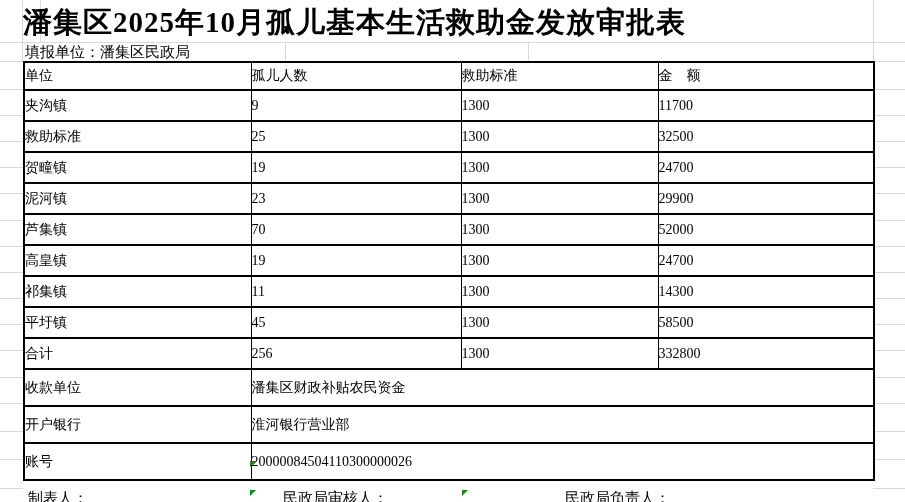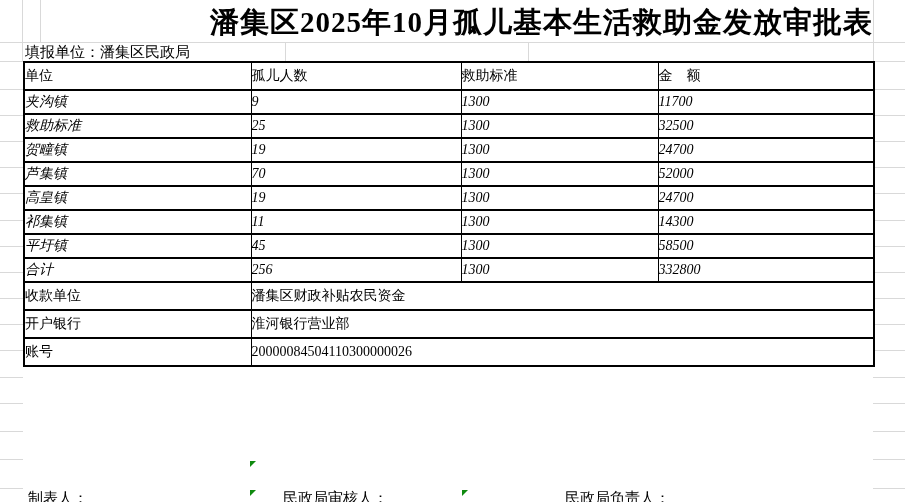--- a/index.html
+++ b/index.html
@@ -6,21 +6,21 @@
   body{
     width:905px;height:502px;overflow:hidden;position:relative;
     background:#ffffff;
     font-family:"Liberation Serif","DejaVu Serif",serif;
     color:#000;
   }
   .page{position:absolute;inset:0;}
   .gridline{position:absolute;background:#d9d9d9;}
   .title{
     position:absolute;left:23px;top:2px;width:850px;height:40px;
-    line-height:40px;text-align:right;
+    line-height:40px;text-align:left;
     font-size:29px;font-weight:bold;letter-spacing:1px;
     white-space:nowrap;
   }
   .report-unit{
     position:absolute;left:25px;top:43px;height:18px;line-height:18px;
     font-size:15px;white-space:nowrap;
   }
   table.grid{
     position:absolute;left:23px;top:61px;width:850px;
     border-collapse:collapse;table-layout:fixed;
@@ -29,22 +29,22 @@
     font-size:14px;
   }
   table.grid th,table.grid td{
     border-left:1px solid #000;border-right:1px solid #000;
     border-top:2px solid #000;border-bottom:2px solid #000;
     text-align:left;vertical-align:middle;
     padding:0;font-weight:normal;
     overflow:hidden;white-space:nowrap;
   }
   thead tr{height:28px;}
-  tbody#rows-body tr{height:24px;font-style:italic;}
-  tbody#footer-body tr{height:28px;padding-left:18px;}
+  tbody#rows-body tr{height:31px;}
+  tbody#footer-body tr{height:37px;padding-left:18px;}
   .sig{
     position:absolute;left:0;top:489px;width:905px;height:20px;
     font-size:15px;white-space:nowrap;
   }
   .sig span{position:absolute;top:0;}
   .sig .s0{left:28px;}
   .sig .s1{left:283px;}
   .sig .s2{left:565px;}
   .err-tri{
     position:absolute;width:0;height:0;
@@ -131,20 +131,26 @@
           <td>1300</td>
           <td>32500</td>
         </tr>
         <tr>
           <td>贺疃镇</td>
           <td>19</td>
           <td>1300</td>
           <td>24700</td>
         </tr>
         <tr>
+          <td>泥河镇</td>
+          <td>23</td>
+          <td>1300</td>
+          <td>29900</td>
+        </tr>
+        <tr>
           <td>芦集镇</td>
           <td>70</td>
           <td>1300</td>
           <td>52000</td>
         </tr>
         <tr>
           <td>高皇镇</td>
           <td>19</td>
           <td>1300</td>
           <td>24700</td>

